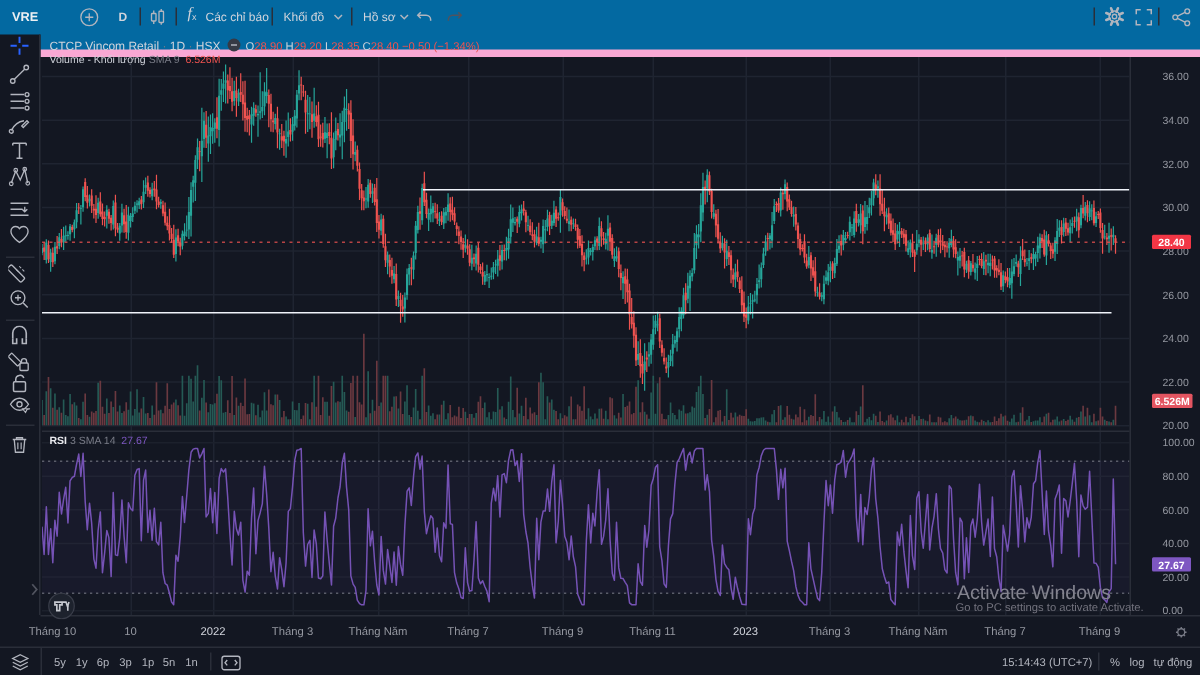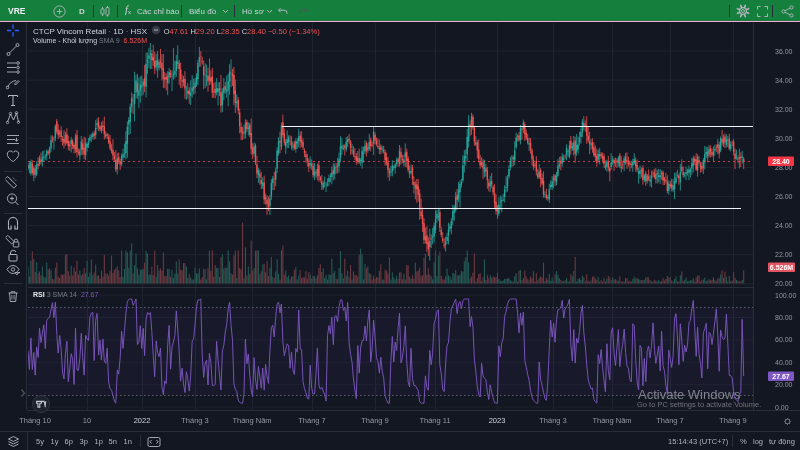--- a/index.html
+++ b/index.html
@@ -1,20 +1,20 @@
 <!DOCTYPE html>
 <html><head><meta charset="utf-8"><style>
 *{margin:0;padding:0;box-sizing:border-box}
 html,body{width:800px;height:450px;background:#131722;font-family:"Liberation Sans",sans-serif;overflow:hidden}
 #page{position:relative;width:800px;height:450px;background:#131722}
 .al{font-size:7px;fill:#9598a1;font-family:"Liberation Sans",sans-serif}
 .bl{font-size:7px;fill:#fff;font-weight:bold;font-family:"Liberation Sans",sans-serif}
 .tl{font-size:7.5px;fill:#9598a1;font-family:"Liberation Sans",sans-serif}
 .tlY{font-size:7.5px;fill:#d1d4dc;font-family:"Liberation Sans",sans-serif}
-#topbar{position:absolute;left:0;top:0;width:800px;height:22px;background:#15803d;border-bottom:1px solid #f9a8d4}
+#topbar{position:absolute;left:0;top:0;width:800px;height:38px;background:#0369a1;border-bottom:5px solid #f9a8d4}
 #leftbar{position:absolute;left:0;top:23px;width:27px;height:387px;background:#131722;border-right:1px solid #2a2e39}
 .lic{position:absolute;left:50%;transform:translateX(-50%)}
 .lsep{position:absolute;left:4px;width:19px;height:1px;background:#2a2e39}
 #legend1{position:absolute;left:33px;top:24.5px;font-size:8px;color:#d1d4dc;white-space:nowrap}
 #legend2{position:absolute;left:33px;top:36.5px;font-size:7px;color:#d1d4dc;white-space:nowrap}
 #legend3{position:absolute;left:33px;top:291px;font-size:7px;color:#d1d4dc;white-space:nowrap}
 .red{color:#ef5350}
 .gray{color:#787b86}
 #botbar{position:absolute;left:0;top:431px;width:800px;height:19px;background:#131722;border-top:1px solid #2a2e39;font-size:7.5px;color:#b2b5be}
 #wm1{position:absolute;left:638px;top:386.5px;font-size:13px;color:#83838e}
@@ -95,21 +95,21 @@
   <div style="position:absolute;left:93px;top:5px;width:1px;height:12px;background:#2a2e39"></div>
   <svg style="position:absolute;left:99px;top:4.5px" width="12" height="13" viewBox="0 0 12 13">
         <path d="M3.5 2v2M3.5 9v2M8.5 1v1.5M8.5 10v1.5" stroke="#b2b5be" stroke-width="0.9"></path>
         <rect x="2" y="4" width="3" height="5" rx="0.5" fill="none" stroke="#b2b5be" stroke-width="0.9"></rect>
         <rect x="7" y="2.5" width="3" height="7.5" rx="0.5" fill="none" stroke="#b2b5be" stroke-width="0.9"></rect>
       </svg>
   <div style="position:absolute;left:117px;top:5px;width:1px;height:12px;background:#2a2e39"></div>
   <div style="position:absolute;left:125px;top:4px;color:#d1d4dc;font-size:8px"><span style="font-family:'Liberation Serif',serif;font-style:italic;font-size:10.5px">f</span><span style="font-size:6px;vertical-align:-1px">x</span></div>
   <div style="position:absolute;left:137px;top:7px;color:#d1d4dc;font-size:8px">Các chỉ báo</div>
   <div style="position:absolute;left:181px;top:5px;width:1px;height:12px;background:#2a2e39"></div>
-  <div style="position:absolute;left:189px;top:7px;color:#d1d4dc;font-size:8px">Biểu đồ</div>
+  <div style="position:absolute;left:189px;top:7px;color:#d1d4dc;font-size:8px">Khối đồ</div>
   <svg style="position:absolute;left:222px;top:9px" width="7" height="5" viewBox="0 0 7 5">
         <path d="M1 1l2.5 2.5L6 1" stroke="#b2b5be" fill="none" stroke-width="1"></path>
       </svg>
   <div style="position:absolute;left:234px;top:5px;width:1px;height:12px;background:#2a2e39"></div>
   <div style="position:absolute;left:242px;top:7px;color:#d1d4dc;font-size:8px">Hồ sơ</div>
   <svg style="position:absolute;left:266px;top:9px" width="7" height="5" viewBox="0 0 7 5">
         <path d="M1 1l2.5 2.5L6 1" stroke="#b2b5be" fill="none" stroke-width="1"></path>
       </svg>
   <svg style="position:absolute;left:277px;top:6px" width="12" height="10" viewBox="0 0 12 10">
         <path d="M3.5 2.2L1.5 4.2l2 2" stroke="#b2b5be" fill="none" stroke-width="1"></path>
@@ -211,36 +211,36 @@
         <path d="M6.4 6v4.5M8.6 6v4.5" stroke="#b2b5be" stroke-width="0.8"></path>
       </svg>
   <svg class="lic" style="left:auto;right:-1px;top:364px;transform:none" width="8" height="12" viewBox="0 0 8 12">
         <path d="M2.5 2.5L5.5 6l-3 3.5" stroke="#50535e" fill="none" stroke-width="1.2"></path>
       </svg>
 </div>
 
 <div id="legend1">CTCP Vincom Retail <span class="gray">·</span> 1D <span class="gray">·</span> HSX&nbsp;&nbsp;<svg width="10" height="10" viewBox="0 0 10 10" style="vertical-align:-1.5px">
         <circle cx="5" cy="5" r="4.3" fill="#363a45"></circle>
         <path d="M3 5h4" stroke="#b2b5be" stroke-width="1"></path>
-      </svg>&nbsp;<span style="font-size:7.5px"><span style="color:#d1d4dc">O</span><span class="red">47.61 </span><span style="color:#d1d4dc">H</span><span class="red">29.20 </span><span style="color:#d1d4dc">L</span><span class="red">28.35 </span><span style="color:#d1d4dc">C</span><span class="red">28.40 −0.50 (−1.34%)</span></span></div>
+      </svg>&nbsp;<span style="font-size:7.5px"><span style="color:#d1d4dc">O</span><span class="red">28.90 </span><span style="color:#d1d4dc">H</span><span class="red">29.20 </span><span style="color:#d1d4dc">L</span><span class="red">28.35 </span><span style="color:#d1d4dc">C</span><span class="red">28.40 −0.50 (−1.34%)</span></span></div>
 <div id="legend2">Volume - Khối lượng <span class="gray">SMA 9</span>&nbsp; <span class="red">6.526M</span></div>
 <div id="legend3"><b style="color:#e8e9ed">RSI</b> <span class="gray">3 SMA 14</span>&nbsp; <span style="color:#7e57c2">27.67</span></div>
 
 <svg style="position:absolute;left:32px;top:395px" width="18" height="18" viewBox="0 0 18 18">
       <circle cx="9" cy="9" r="8.5" fill="#1d222d" stroke="#3a3e4a" stroke-width="0.8"></circle>
       <path d="M4.6 6.4h4.8v1.8H7.8v3.9H5.9V8.2H4.6zM9.9 6.4h2.1l1 2.9 1-2.9" fill="none" stroke="#c7cad1" stroke-width="1.1"></path>
       <path d="M13.2 12.2V8.5" stroke="#c7cad1" stroke-width="1.1" fill="none"></path>
     </svg>
 
 <svg style="position:absolute;left:783px;top:416.5px" width="9" height="9" viewBox="0 0 14 14">
       <circle cx="7" cy="7" r="3.6" fill="none" stroke="#787b86" stroke-width="1.4"></circle>
       <path d="M7 1.5v2M7 10.5v2M1.5 7h2M10.5 7h2M3.1 3.1l1.4 1.4M9.5 9.5l1.4 1.4M10.9 3.1L9.5 4.5M4.5 9.5l-1.4 1.4" stroke="#787b86" stroke-width="1.4"></path>
     </svg>
 <div id="wm1">Activate Windows</div>
-<div id="wm2">Go to PC settings to activate Volume.</div>
+<div id="wm2">Go to PC settings to activate Activate.</div>
 
 <div id="botbar">
   <svg style="position:absolute;left:7px;top:3px" width="13" height="13" viewBox="0 0 13 13">
         <path d="M6.5 1.5l5 2.5-5 2.5-5-2.5z" fill="none" stroke="#b2b5be" stroke-width="0.9"></path>
         <path d="M1.5 6.5l5 2.5 5-2.5M1.5 9l5 2.5L11.5 9" fill="none" stroke="#b2b5be" stroke-width="0.9"></path>
       </svg>
   <div style="position:absolute;left:27px;top:0;width:1px;height:18px;background:#2a2e39"></div>
   <span style="position:absolute;left:36px;top:5px">5y</span>
   <span style="position:absolute;left:50.5px;top:5px">1y</span>
   <span style="position:absolute;left:64.5px;top:5px">6p</span>

